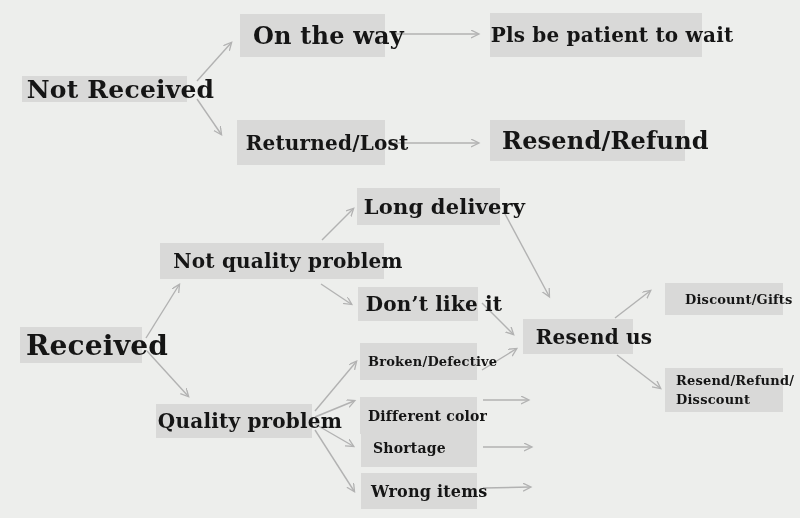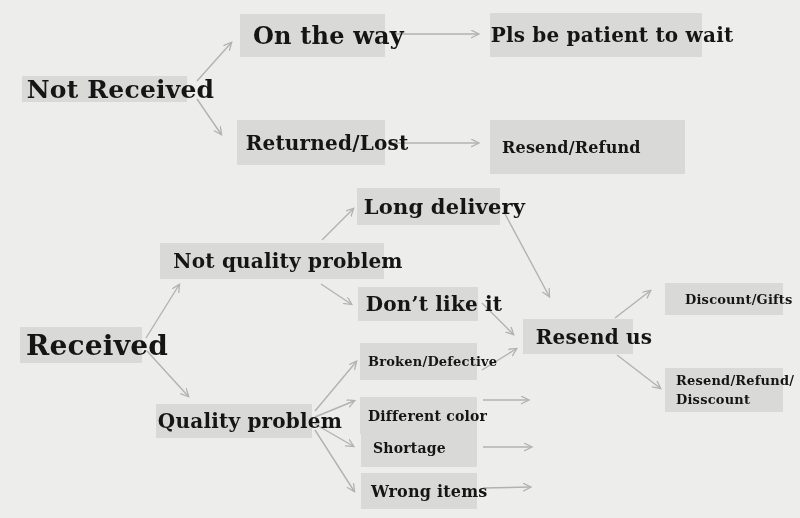--- a/index.html
+++ b/index.html
@@ -73,21 +73,21 @@
   </svg>
 
   <div class="node" style="left:22px; top:76px; width:165px; height:26px; font-size:25px;">Not Received</div>
 
   <div class="node" style="left:240px; top:14px; width:145px; height:43px; font-size:24px;">On the way</div>
 
   <div class="node" style="left:490px; top:13px; width:212px; height:44px; font-size:20px;">Pls be patient to wait</div>
 
   <div class="node" style="left:237px; top:120px; width:148px; height:45px; font-size:20px;">Returned/Lost</div>
 
-  <div class="node align-left" style="left:490px; top:120px; width:195px; height:54px; font-size:16px; padding-left:12px;">Resend/Refund</div>
+  <div class="node align-left" style="left:490px; top:120px; width:195px; height:41px; font-size:24px; padding-left:12px;">Resend/Refund</div>
 
   <div class="node" style="left:20px; top:327px; width:122px; height:36px; font-size:28px;">Received</div>
 
   <div class="node" style="left:160px; top:243px; width:224px; height:36px; font-size:20px;">Not quality problem</div>
 
   <div class="node" style="left:357px; top:188px; width:143px; height:37px; font-size:21px;">Long delivery</div>
 
   <div class="node" style="left:358px; top:287px; width:120px; height:34px; font-size:20px;">Don’t like it</div>
 
   <div class="node" style="left:156px; top:404px; width:156px; height:34px; font-size:20px;">Quality problem</div>

